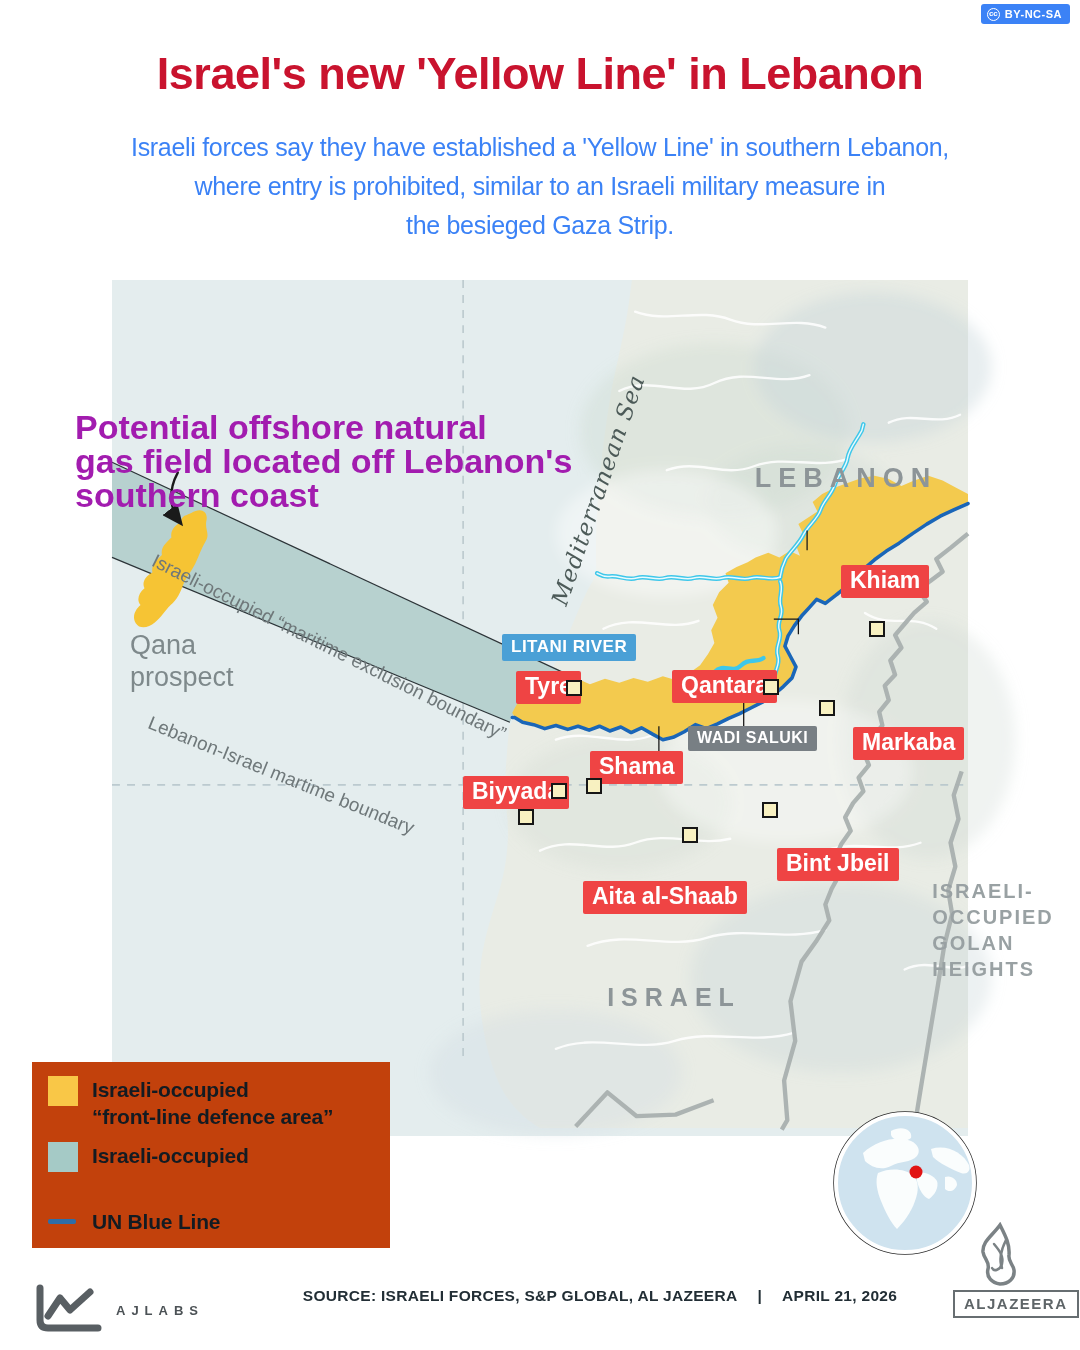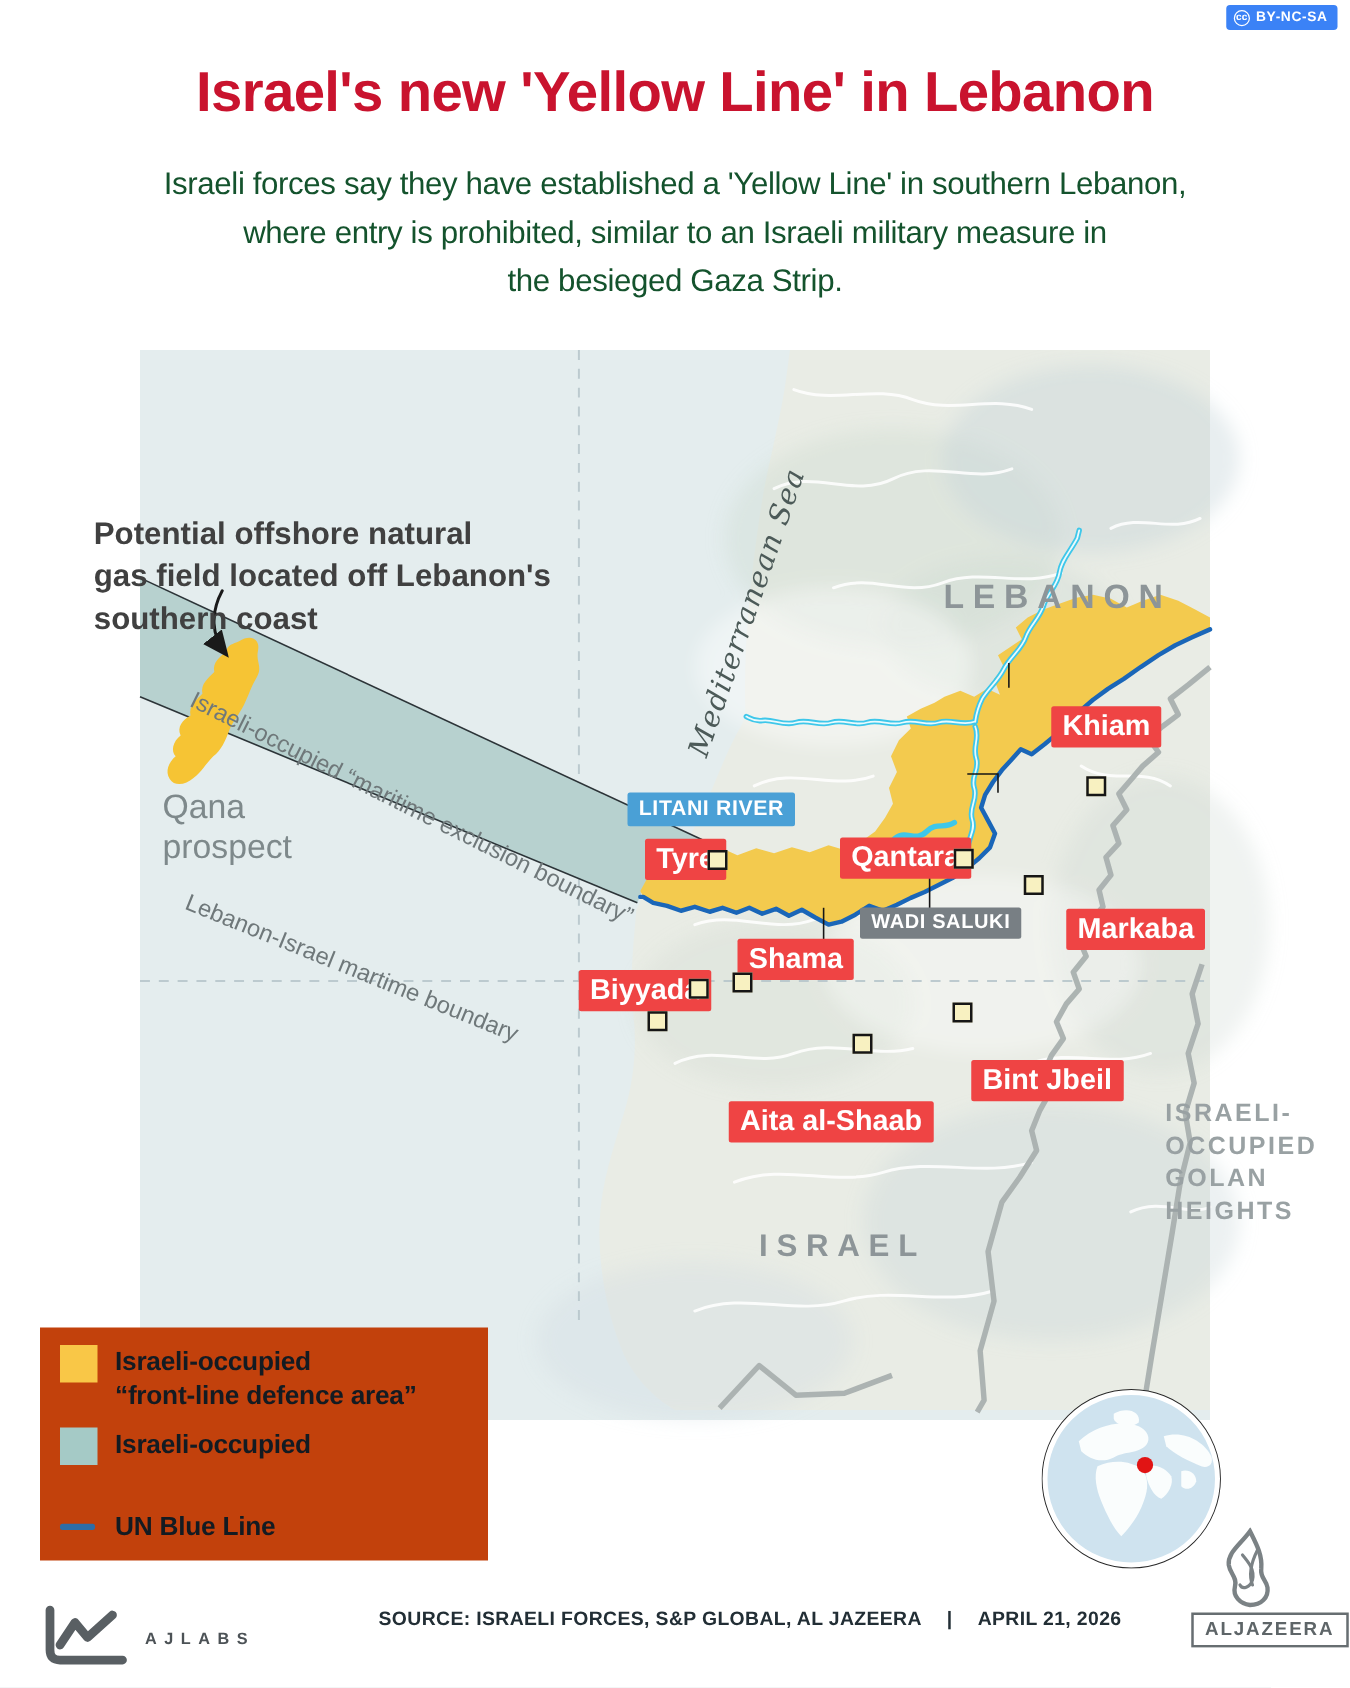--- a/index.html
+++ b/index.html
@@ -4,39 +4,39 @@
 <style>
   * { margin:0; padding:0; box-sizing:border-box; }
   body { width:1080px; height:1350px; background:#fff; font-family:"Liberation Sans", sans-serif; position:relative; overflow:hidden; }
   .abs { position:absolute; }
 
   
   .cc-badge { right:10px; top:4px; background:#3b82f6; color:#fff; border-radius:3px; display:flex; align-items:center; gap:5px; padding:2px 8px 2px 6px; height:20px; }
   .cc-circle { width:13px; height:13px; border:1.5px solid #fff; border-radius:50%; font-size:8px; font-weight:bold; display:flex; align-items:center; justify-content:center; line-height:1; }
   .cc-text { font-size:11px; font-weight:bold; letter-spacing:.5px; }
   .title { left:0; right:0; top:48px; text-align:center; color:#c9132e; font-size:45px; font-weight:bold; letter-spacing:-.5px; }
-  .subtitle { left:0; right:0; top:128px; text-align:center; color:#14532d; font-size:25px; font-weight:500; line-height:39px; letter-spacing:-.3px; }
+  .subtitle { left:0; right:0; top:128px; text-align:center; color:#3b82f6; font-size:25px; font-weight:500; line-height:39px; letter-spacing:-.3px; }
 
   
   .map { left:0; top:280px; width:1080px; height:1070px; }
   .map svg.base { position:absolute; left:0; top:0; }
 
   
   .chip { position:absolute; background:#ef4444; color:#fff; font-size:23px; font-weight:bold; padding:2px 9px 4px; border-radius:2px; white-space:nowrap; }
   .marker { position:absolute; width:16px; height:16px; background:#f8f1c1; border:2px solid #161616; }
   .badge { position:absolute; color:#fff; font-weight:bold; white-space:nowrap; border-radius:2px; }
   .badge.river { background:#4aa0d6; font-size:17px; padding:3px 9px 4px; letter-spacing:.5px; }
   .badge.wadi { background:#787f84; font-size:16px; padding:3px 9px 4px; letter-spacing:.5px; }
 
   .region { position:absolute; color:#8d9598; font-weight:bold; letter-spacing:7px; white-space:nowrap; transform:translate(-50%,-50%); }
   .golan { position:absolute; color:#99a1a3; font-weight:bold; font-size:20px; letter-spacing:2px; line-height:26px; transform:translateX(-50%); white-space:nowrap; }
   .sea-label { position:absolute; font-family:"DejaVu Serif", serif; font-style:italic; color:#4c5a58; font-size:23px; letter-spacing:1px; white-space:nowrap; transform:translate(-50%,-50%) rotate(-71deg); }
   .bnd-label { position:absolute; color:#6f787a; font-size:19px; white-space:nowrap; transform-origin:left top; }
   .qana { position:absolute; color:#7e898b; font-size:27px; line-height:32px; }
-  .annot { position:absolute; color:#404040; font-size:25px; font-weight:bold; line-height:34px; }
+  .annot { position:absolute; color:#a21caf; font-size:34px; font-weight:bold; line-height:34px; }
 
   
   .legend { left:32px; top:1062px; width:358px; height:186px; background:#c2410c; }
   .lg-item { position:absolute; left:16px; display:flex; }
   .lg-sw { width:30px; height:30px; flex:0 0 30px; }
   .lg-dash { width:28px; height:5px; border-radius:2px; background:#2e6da7; margin-top:11px; flex:0 0 28px; }
   .lg-text { margin-left:14px; color:#131b22; font-size:21px; font-weight:bold; line-height:27px; letter-spacing:-.2px; }
 
   
   .ajlabs-text { font-size:13px; font-weight:bold; letter-spacing:6px; color:#4c5256; }

